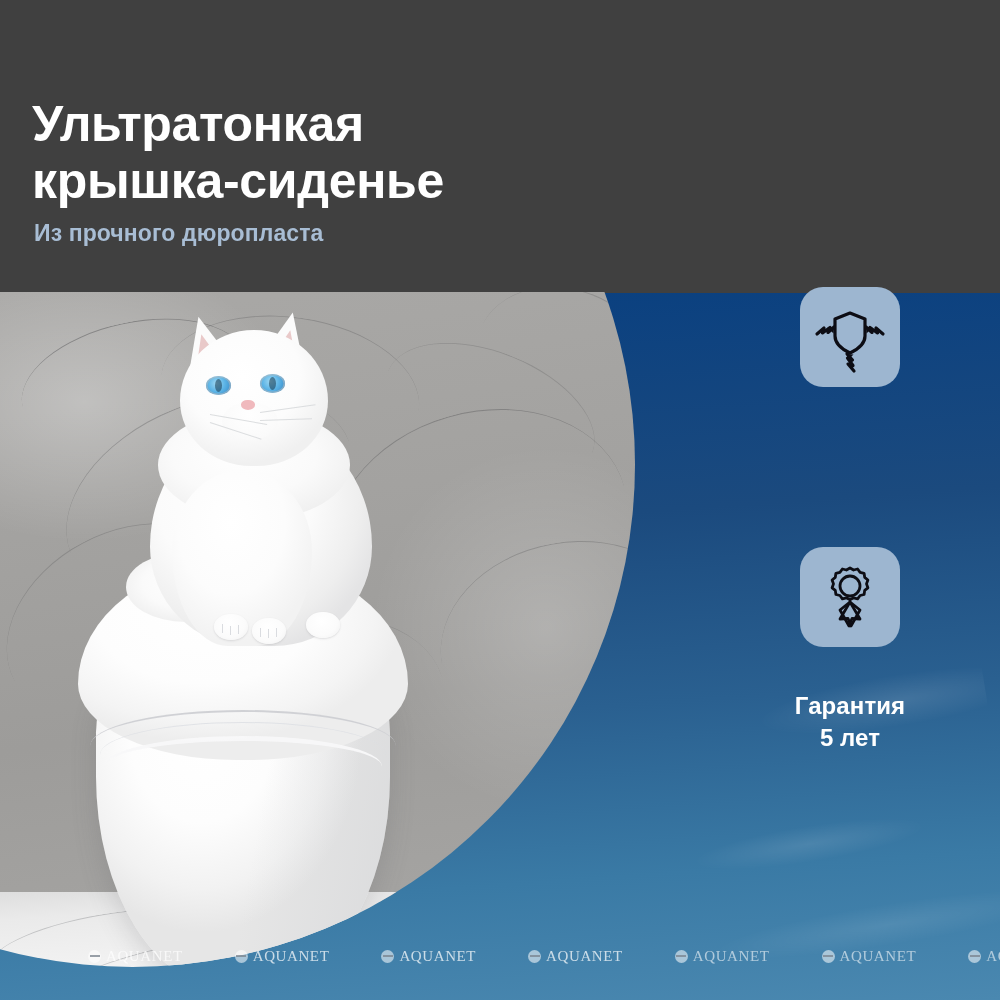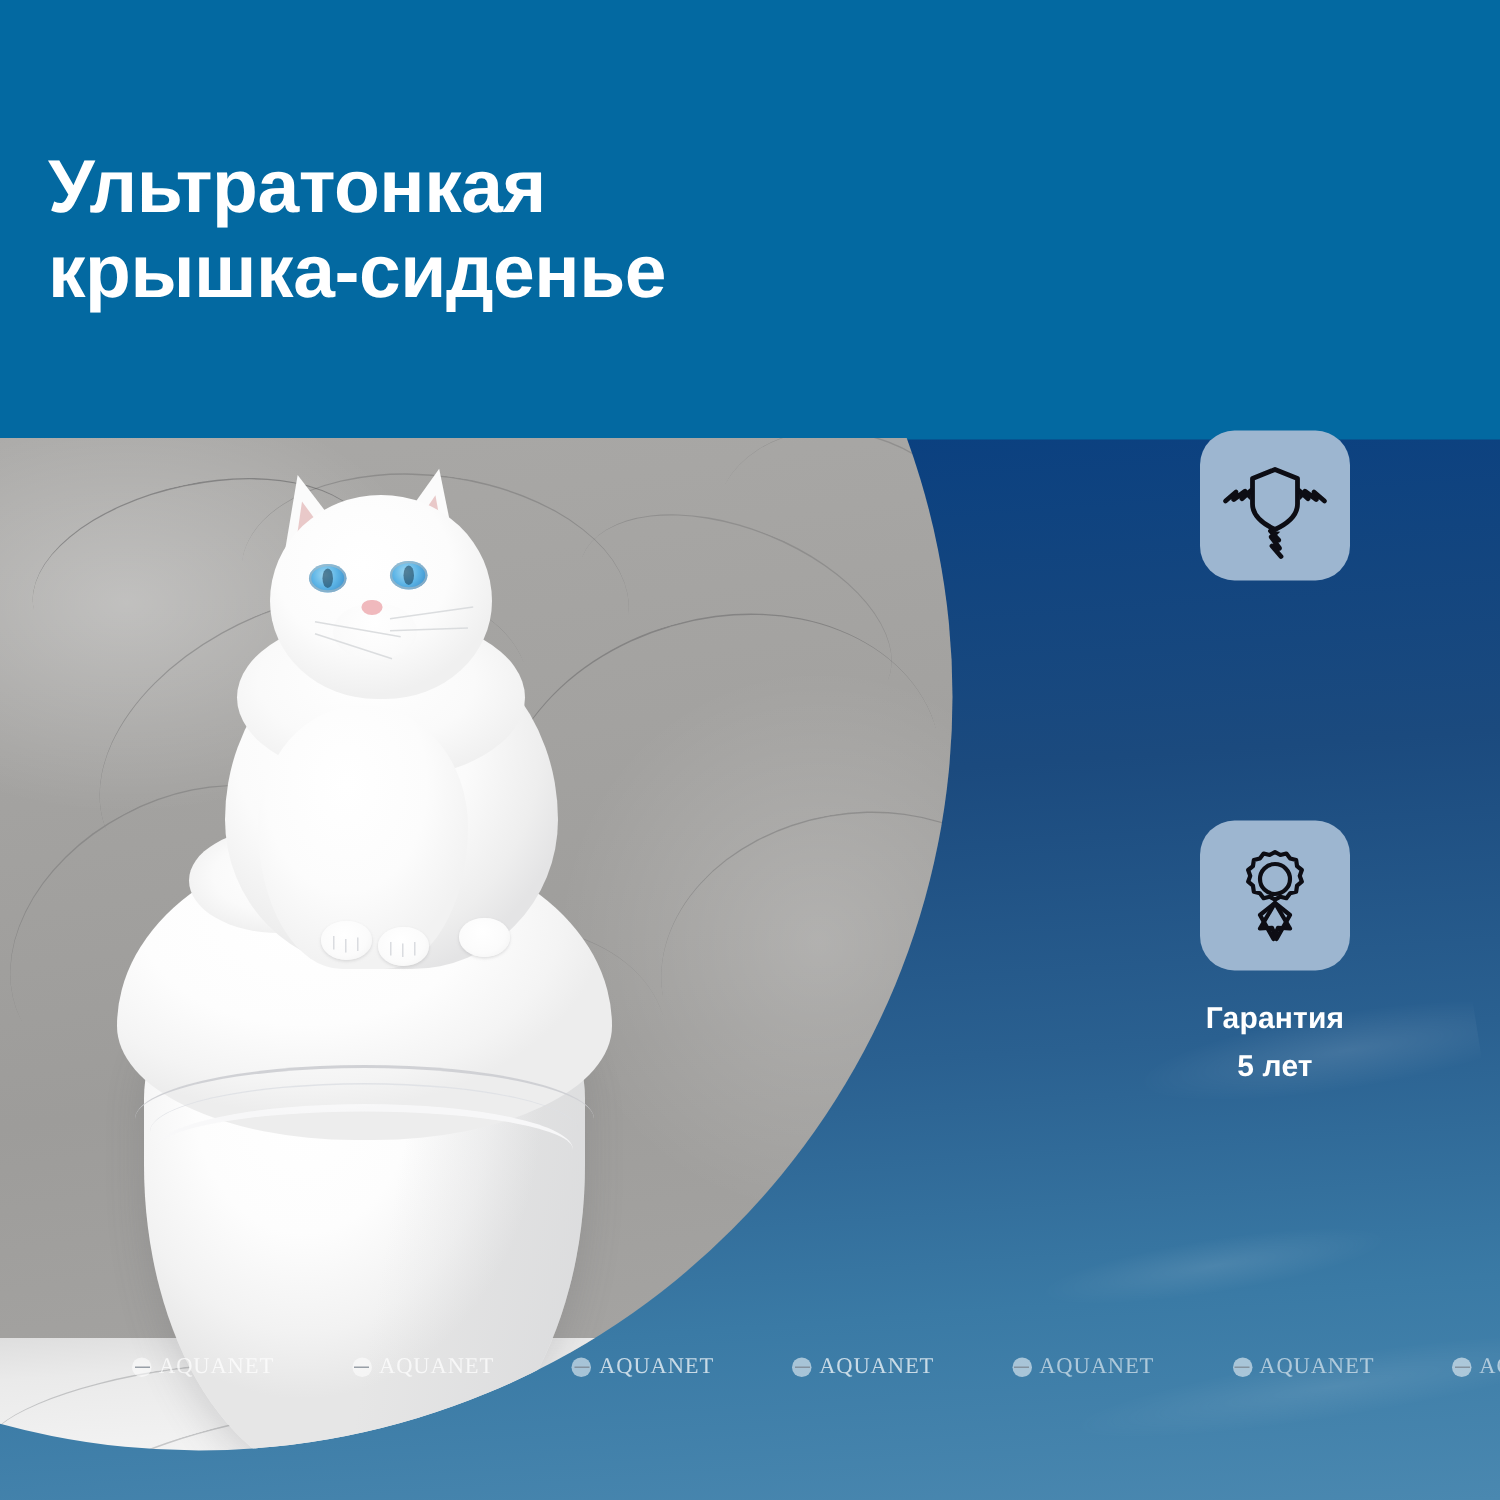--- a/index.html
+++ b/index.html
@@ -28,21 +28,21 @@
     background:
       radial-gradient(ellipse 220px 40px at 80% 30%, rgba(255,255,255,.9) 0%, rgba(255,255,255,0) 65%),
       radial-gradient(ellipse 170px 26px at 55% 62%, rgba(255,255,255,.8) 0%, rgba(255,255,255,0) 70%),
       radial-gradient(ellipse 260px 30px at 70% 85%, rgba(255,255,255,.7) 0%, rgba(255,255,255,0) 70%);
     transform:rotate(-9deg);
   }
 
   
   .header-band{
     position:absolute;left:0;top:0;width:1000px;height:293px;
-    background:#0369a1;
+    background:#404040;
   }
   .headline{
     position:absolute;left:32px;top:96px;
     width:620px;
     color:#ffffff;
     font-size:50px;line-height:57px;
     font-weight:bold;
     letter-spacing:-.3px;
     white-space:pre-line;
   }
@@ -231,26 +231,26 @@
   .icon-tile{
     width:100px;height:100px;margin:0 auto;
     background:#9db6d0;border-radius:23px;
     display:flex;align-items:center;justify-content:center;
   }
   .feature-label{
     margin-top:22px;color:#ffffff;
     font-size:23px;line-height:30px;font-weight:bold;
     white-space:pre-line;letter-spacing:.1px;
   }
-  .feature-2 .feature-label{margin-top:16px;font-size:20px;line-height:32px;}
+  .feature-2 .feature-label{margin-top:43px;font-size:24px;line-height:32px;}
 
   
   .watermark-strip{
-    position:absolute;left:0;top:886px;width:896px;height:34px;
-    display:flex;align-items:flex-end;
+    position:absolute;left:0;top:939px;width:896px;height:34px;
+    display:flex;align-items:center;
     pointer-events:none;
   }
   .wm{
     display:flex;align-items:center;gap:5px;
     color:rgba(255,255,255,.58);
     font-size:15px;letter-spacing:.6px;
     font-family:"Liberation Serif","DejaVu Serif",serif;
     flex:0 0 auto;
   }
   .wm-dark{color:rgba(255,255,255,.72);}
@@ -269,20 +269,21 @@
 <body>
 
 <div class="banner">
 
   <div class="bg-gradient"></div>
   <div class="bg-streaks"></div>
 
   <div class="header-band">
     <div class="headline">Ультратонкая
 крышка-сиденье</div>
+    <div class="subhead">Из прочного дюропласта</div>
   </div>
 
   <div class="photo-wrap">
     <div class="photo-clip">
       <div class="photo-inner">
 
         <div class="wall">
           <div class="vein v1">
               <i></i>
             </div>

